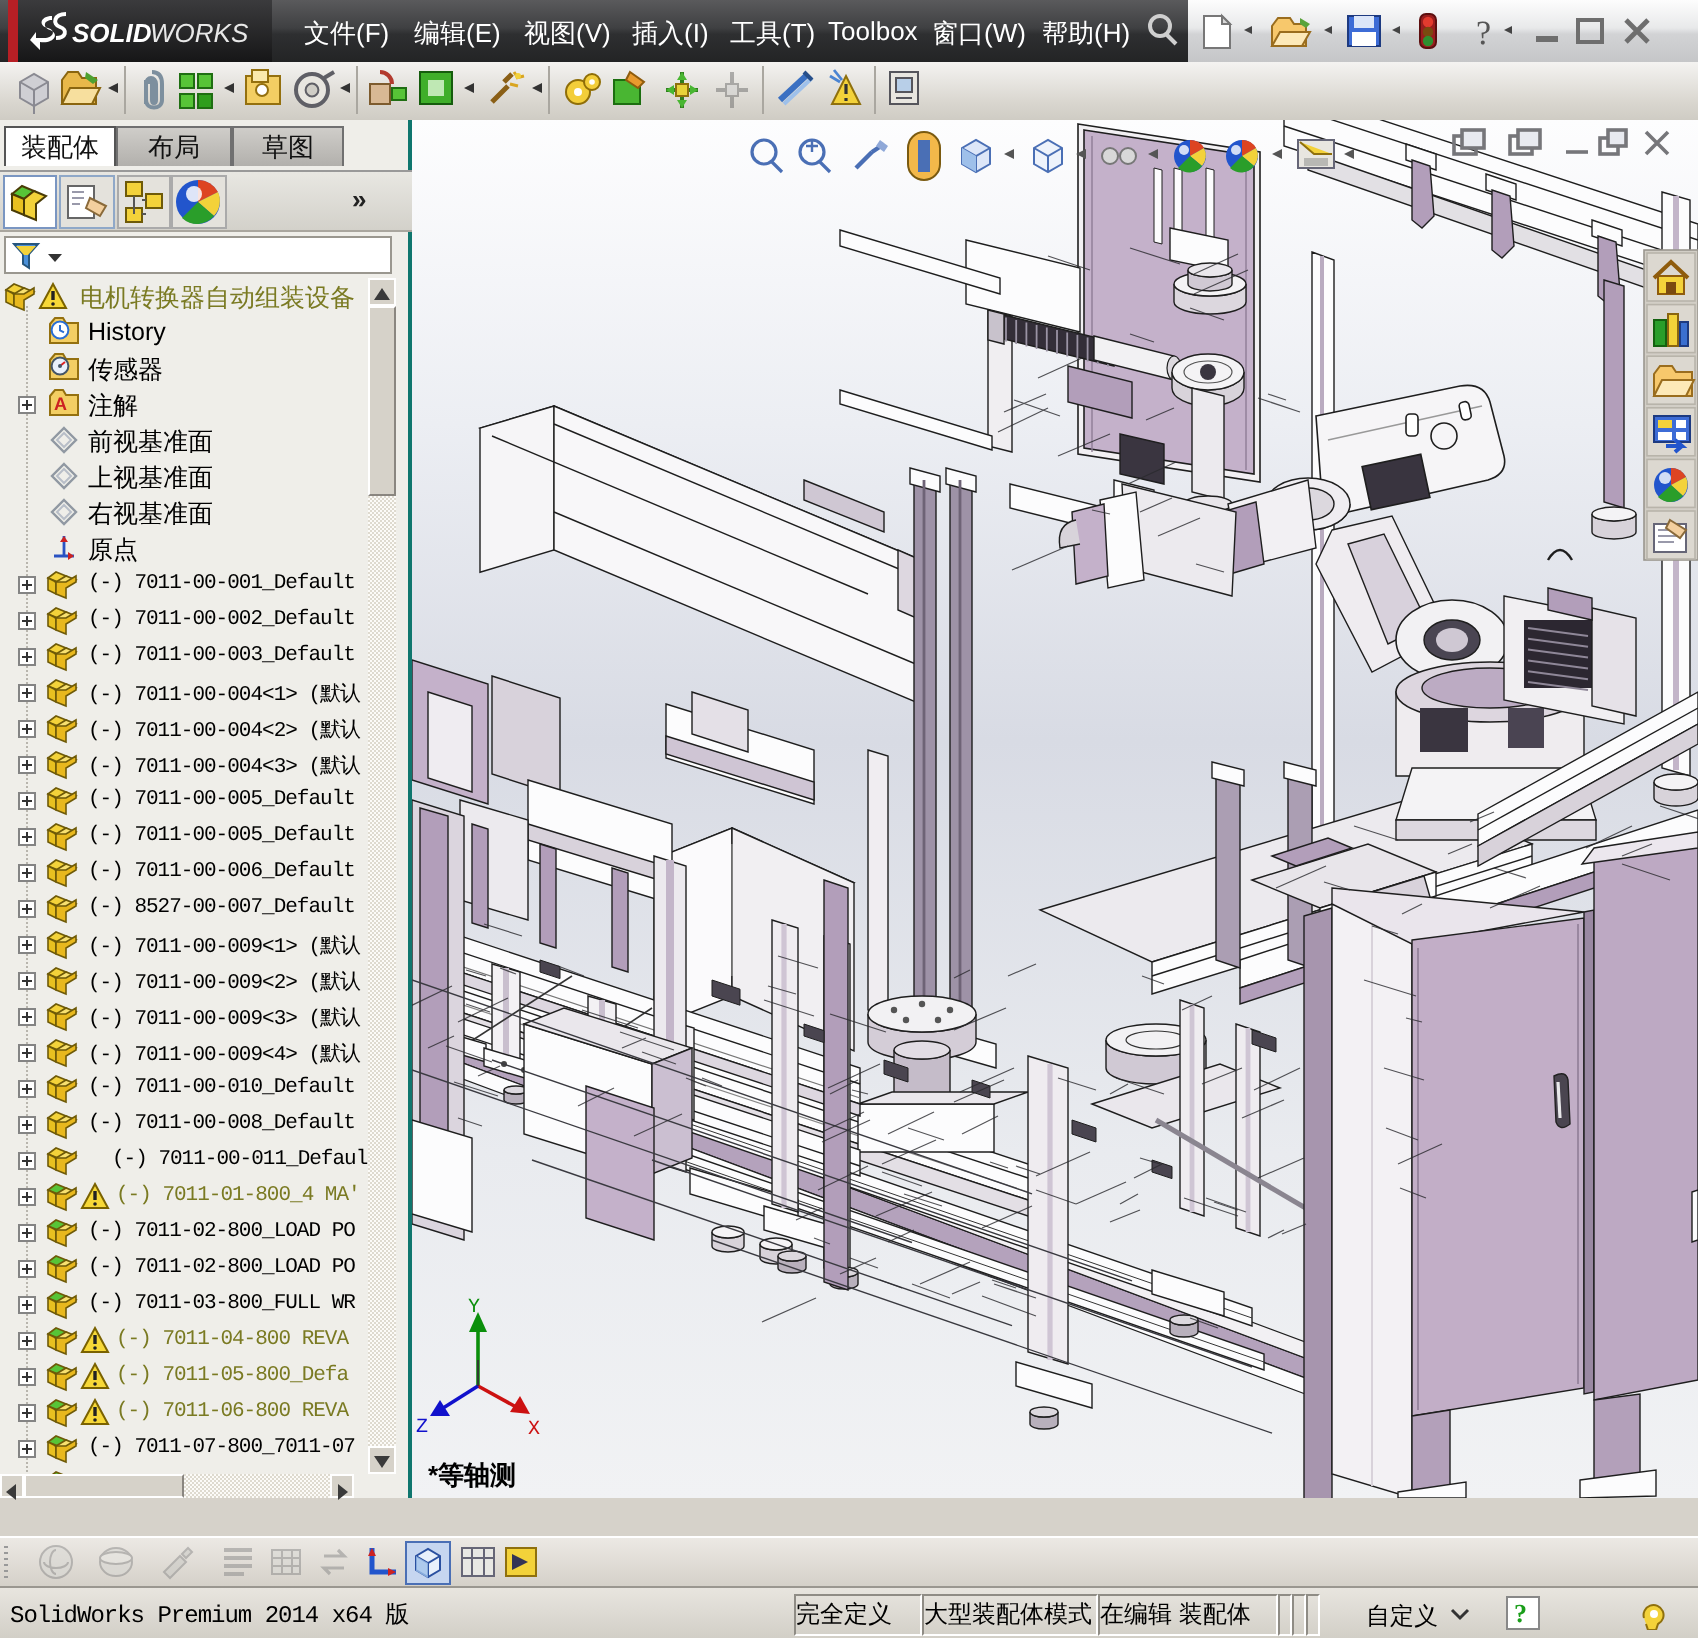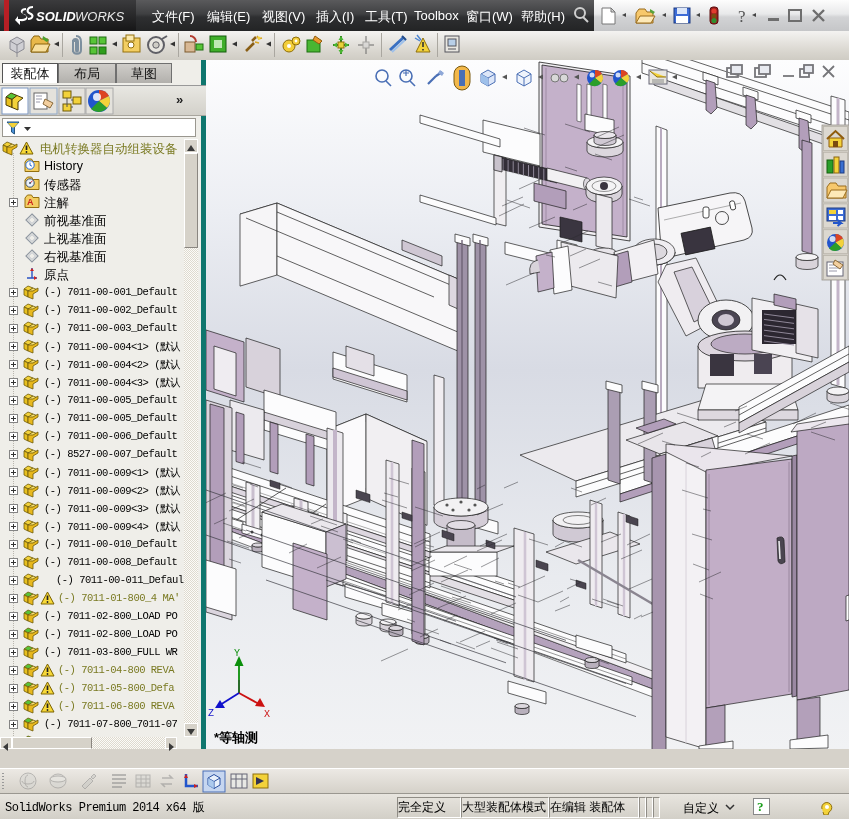--- a/index.html
+++ b/index.html
@@ -7,21 +7,21 @@
 #stage{position:relative;width:849px;height:819px;background:#D6D2CA}
 
 #title{left:0;top:0;width:849px;height:31px;background:linear-gradient(#5a5a5c,#3f4042 45%,#2e2f31 55%,#232425);text-align:right;}
 #title .lite{left:594px;top:0;width:255px;height:31px;background:linear-gradient(#fdfdfd,#e8e9ea 45%,#d2d3d5 55%,#c5c6c8);}
 #logo{left:4px;top:0;width:132px;height:31px;background:linear-gradient(#3b3b3d,#161617);}
 #rstripe{left:4px;top:0;width:5px;height:31px;background:#b71f25}
 .menu{color:#fff;font-size:13px;top:8px}
 
 #tbar{left:0;top:31px;width:849px;height:29px;background:linear-gradient(#f4f3f1,#d9d6cf 70%,#cfccc4);border-bottom:1px solid #a9a59c}
 
-#lpanel{left:0;top:60px;width:206px;height:689px;background:#efeee9;border-right:5px solid #0f766e;box-sizing:border-box}
+#lpanel{left:0;top:60px;width:206px;height:689px;background:#efeee9;border-right:2px solid #0f766e;box-sizing:border-box}
 .tab{top:3px;height:20px;font-size:13px;text-align:center;line-height:20px;color:#111;
  background:linear-gradient(#cfcdc9,#b2b0ac);border:1px solid #707070;border-bottom:none;box-sizing:border-box}
 .tab.act{background:#fff;border-color:#555;z-index:3}
 #cmdrow{left:0;top:25px;width:206px;height:31px;background:linear-gradient(#e8e7e2,#d3d1ca);border-top:1px solid #999;border-bottom:1px solid #a9a69e;box-sizing:border-box}
 #filter{left:2px;top:58px;width:194px;height:19px;background:#fff;border:1px solid #9a978f;box-sizing:border-box}
 #tree{left:0;top:79px;width:184px;height:600px;font-size:11px;overflow:hidden}
 .trow{position:absolute;height:18px;white-space:nowrap}
 .tx{font-family:"Liberation Mono",monospace;font-size:10.5px;color:#000;letter-spacing:-0.5px}
 .cjk{font-family:"Liberation Sans",sans-serif;font-size:12.5px;color:#000}
 .olv{color:#7a7a22}

